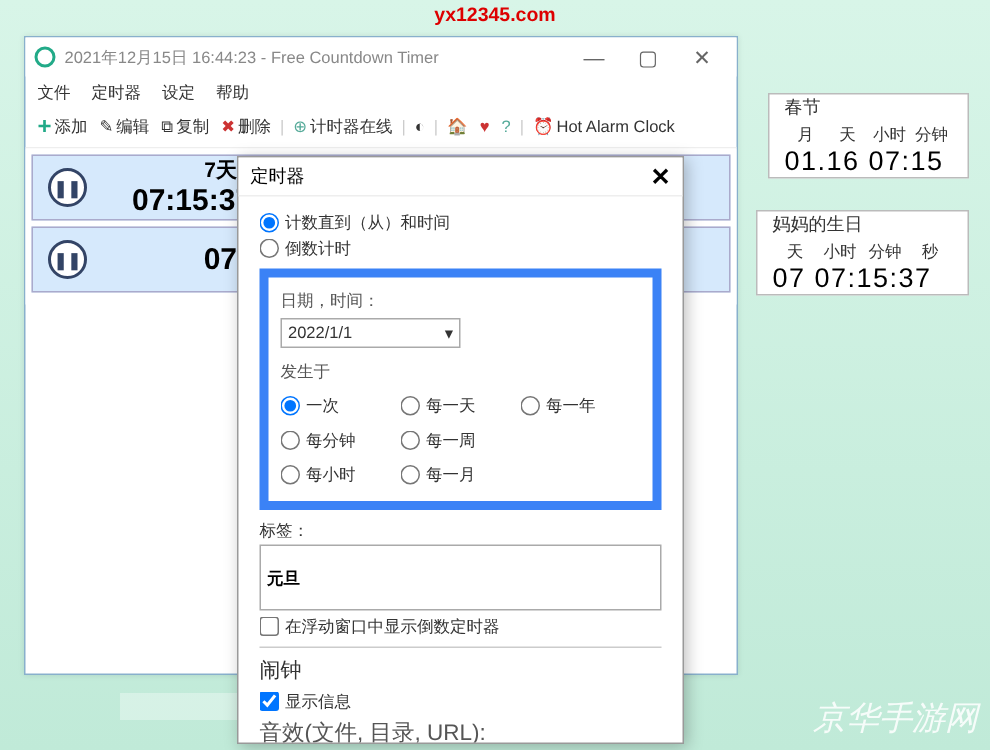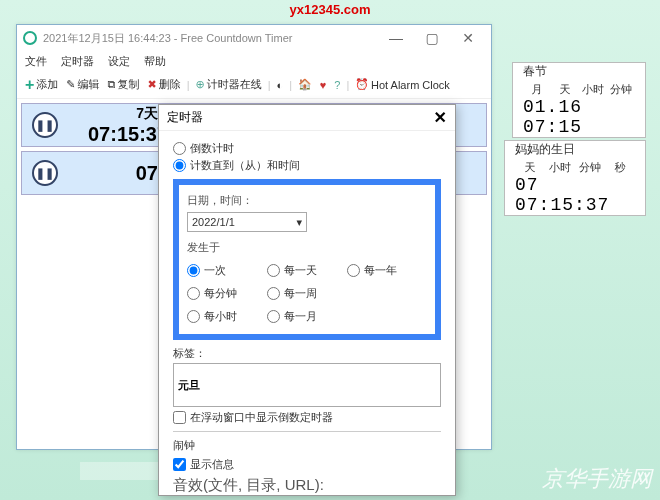--- a/index.html
+++ b/index.html
@@ -36,21 +36,21 @@
 .sound-row { display: flex; gap: 4px; align-items: center; margin:4px 0;}
 .select-box { flex:1; height: 22px; border: 1px solid #aaa; display:flex; align-items:center; justify-content:space-between; padding:0 4px; font-size:11px; background:#fff;}
 .play-btn { width: 24px; height: 22px; border: 1px solid #8ac; background:#eaf3fb; display:flex; align-items:center; justify-content:center; color:#246; cursor:pointer;}
 .browse-btn { width: 60px; height: 22px; border: 1px solid #aaa; background:#f4f4f4; font-size:11px; cursor:pointer;}
 .widget-box { position: absolute; right: 14px; background: #fff; border: 1px solid #bbb; padding: 0 10px; font-family: "SimSun", monospace; }
 .widget1 { top: 62px; width: 134px; }
 .widget2 { top: 140px; width: 142px; }
 .w-title { font-size: 12px; color: #333; margin-bottom: 2px; }
 .w-head { display: flex; font-size: 11px; color: #333; }
 .w-head span, .w-val span { flex: 1; text-align: center; }
-.w-val { display: flex; font-size: 18px; letter-spacing: 1px; font-family: Liberation Mono, monospace; }
+.w-val { display: flex; font-size: 18px; letter-spacing: 1px; font-family: Liberation Sans, sans-serif; }
 .bottom-shadow { position:absolute; left:80px; bottom:20px; width:300px; height:18px; background:rgba(255,255,255,0.35);}
 </style>
 </head>
 <body>
 
 <div class="watermark-top">yx12345.com</div>
 <div class="watermark-br">京华手游网</div>
 <div class="bottom-shadow"></div>
 
 <div class="main-window">
@@ -134,26 +134,26 @@
   </div>
 </div>
 
 <div class="dialog">
   <div class="dlg-title">
     <span>定时器</span>
     <span class="dlg-close">✕</span>
   </div>
   <div class="dlg-body">
     <div class="radio-row">
+        <input type="radio" checked="" style="">
+        <span>计数直到（从）和时间</span>
+      </div>
+    <div class="radio-row">
         <input type="radio" style="">
         <span>倒数计时</span>
-      </div>
-    <div class="radio-row">
-        <input type="radio" checked="" style="">
-        <span>计数直到（从）和时间</span>
       </div>
 
     <div class="fieldset">
       <div class="fieldset-title">日期，时间：</div>
       <div class="date-select">
           <span>2022/1/1</span>
           <span>▾</span>
         </div>
       <div class="fieldset-title" style="margin-top:8px">发生于</div>
       <div class="freq-grid">
@@ -191,21 +191,21 @@
 
     <div class="label-row">标签：</div>
     <input class="text-input tall" value="元旦" style="">
 
     <div class="cb-row">
         <input type="checkbox" style="">
         <span>在浮动窗口中显示倒数定时器</span>
       </div>
 
     <div class="fieldset" style="border-top:1px solid #ccc;border-left:0;border-right:0;border-bottom:0;padding:6px 0;">
-      <div style="font-size:11px;margin-bottom:4px">闹钟</div>
+      <div style="font-size:14px;margin-bottom:4px">闹钟</div>
       <div class="cb-row">
           <input type="checkbox" checked="" style="">
           <span>显示信息</span>
         </div>
       <div style="font-size:15px;color:#555;margin:4px 0 2px">音效(文件, 目录, URL):</div>
       <div class="sound-row">
         <div class="select-box">
             <span>铃声3</span>
             <span>⌄</span>
           </div>

